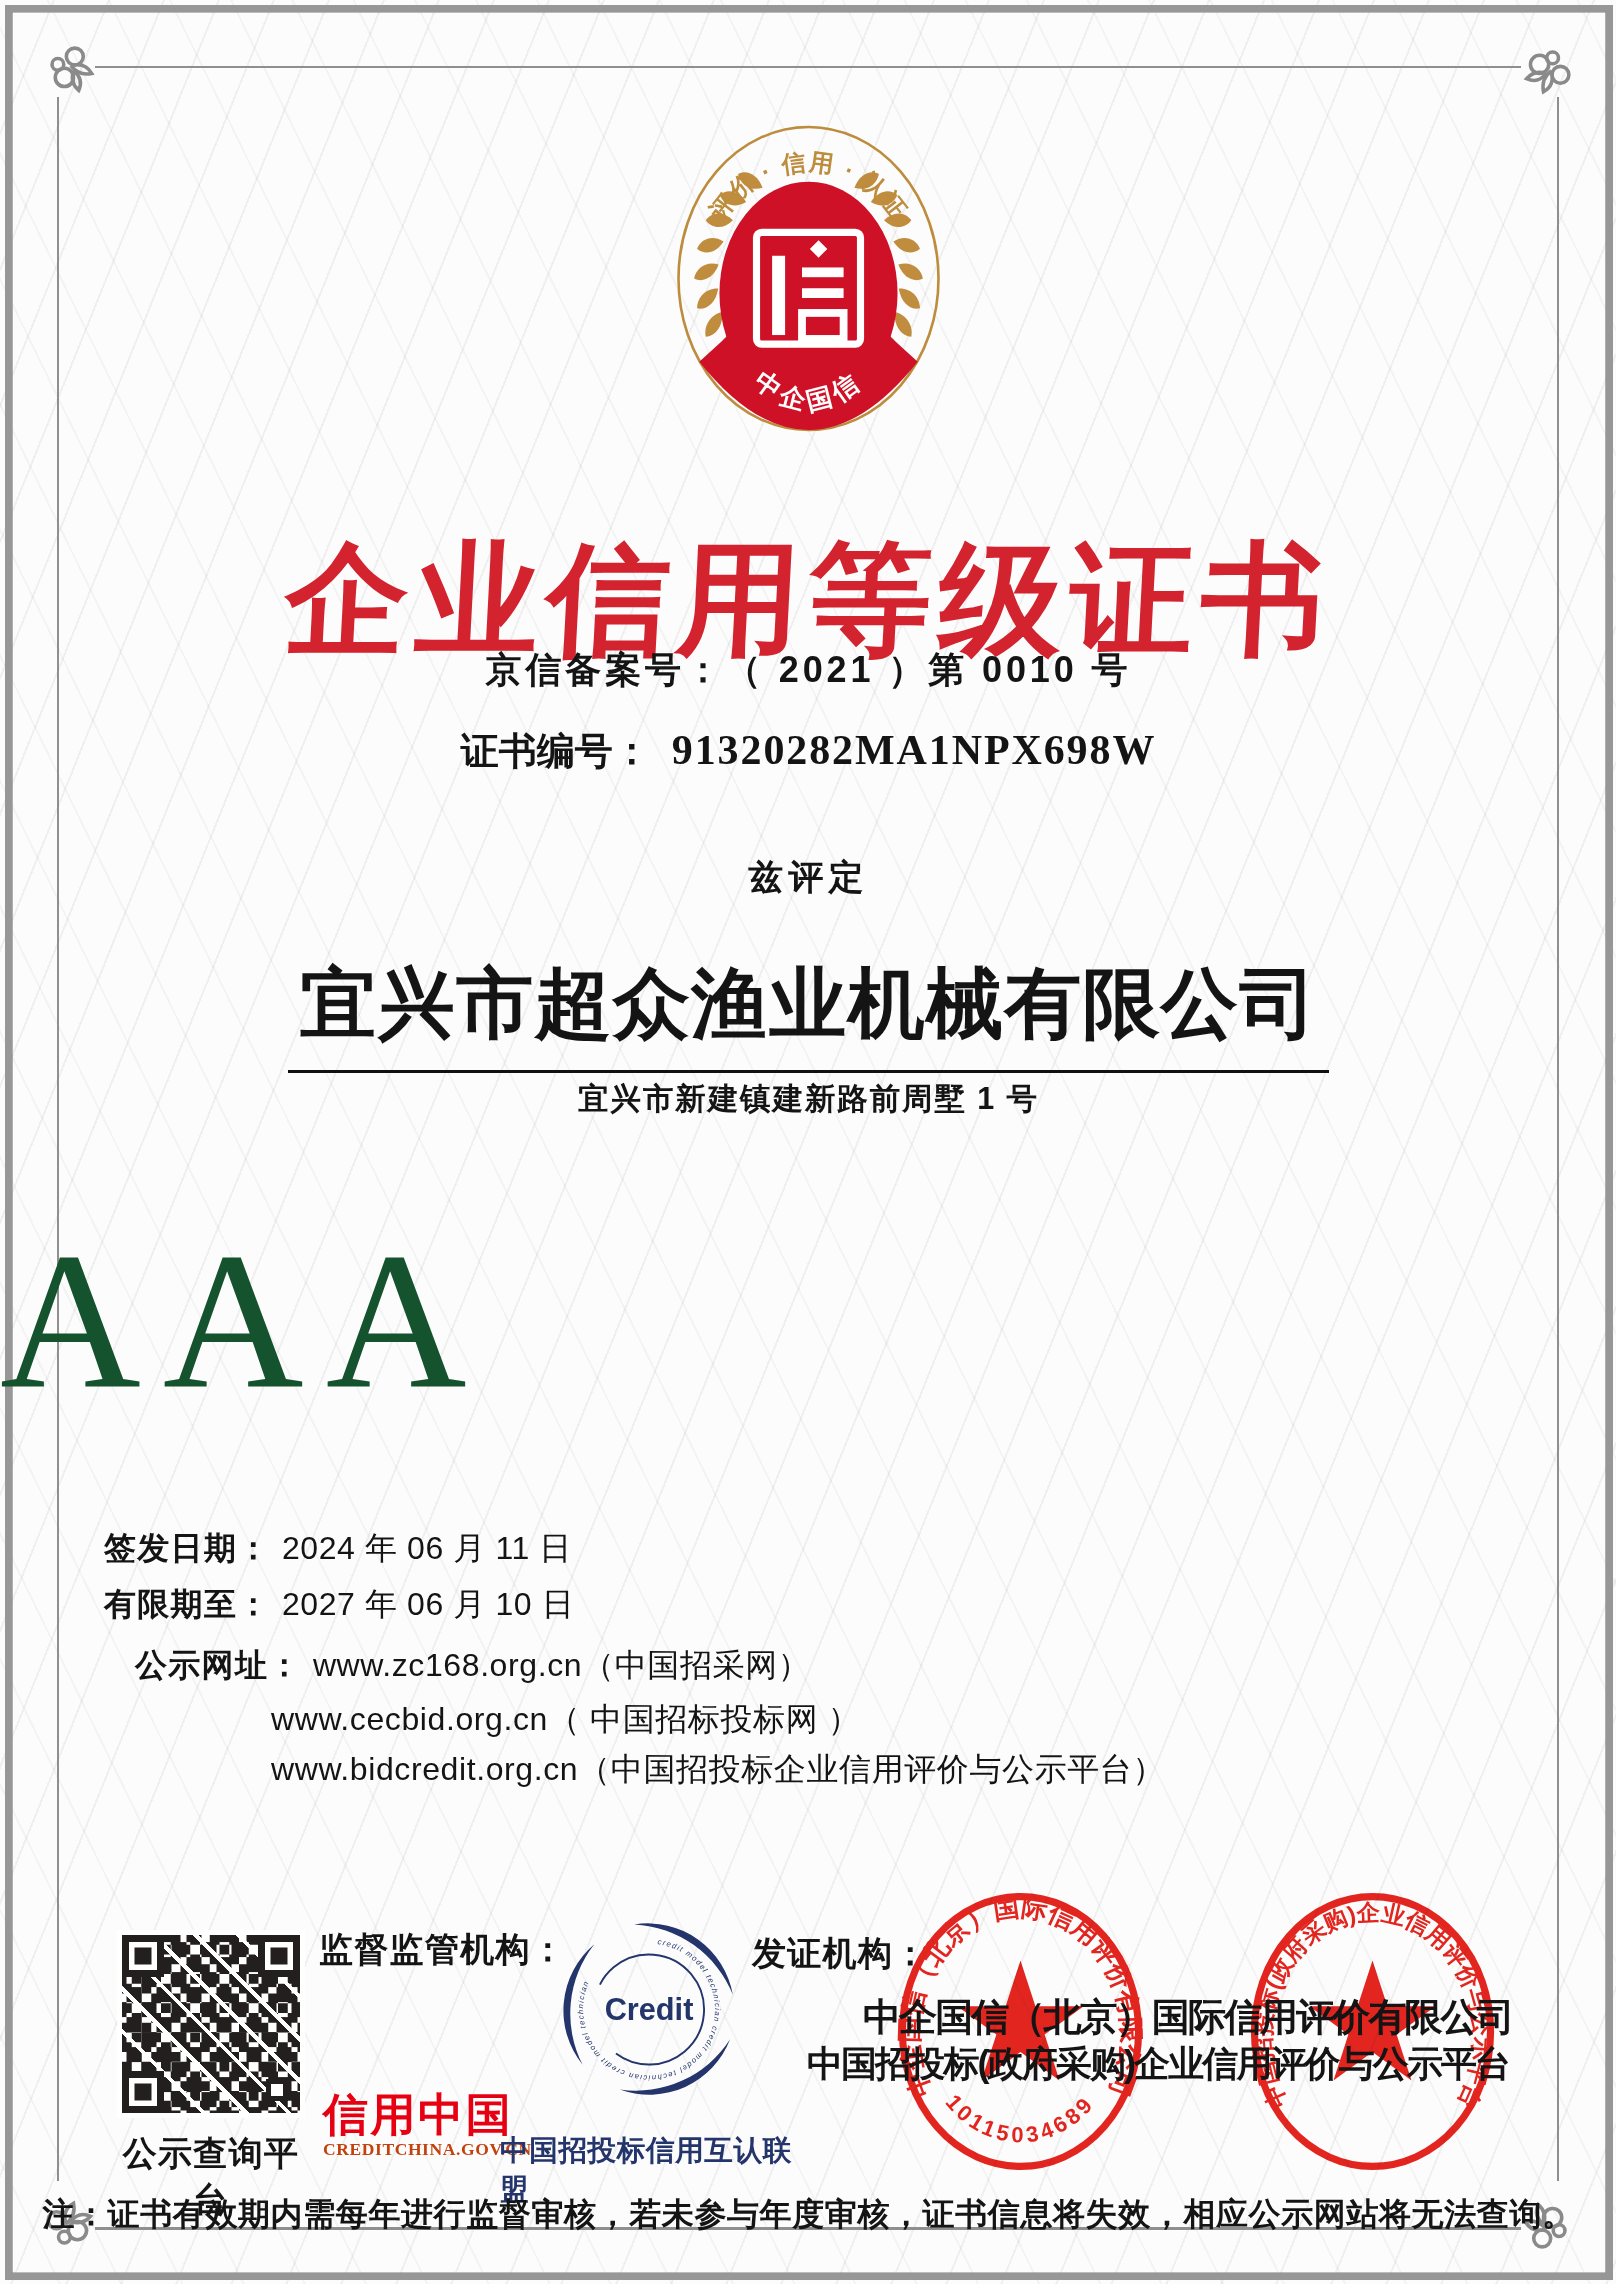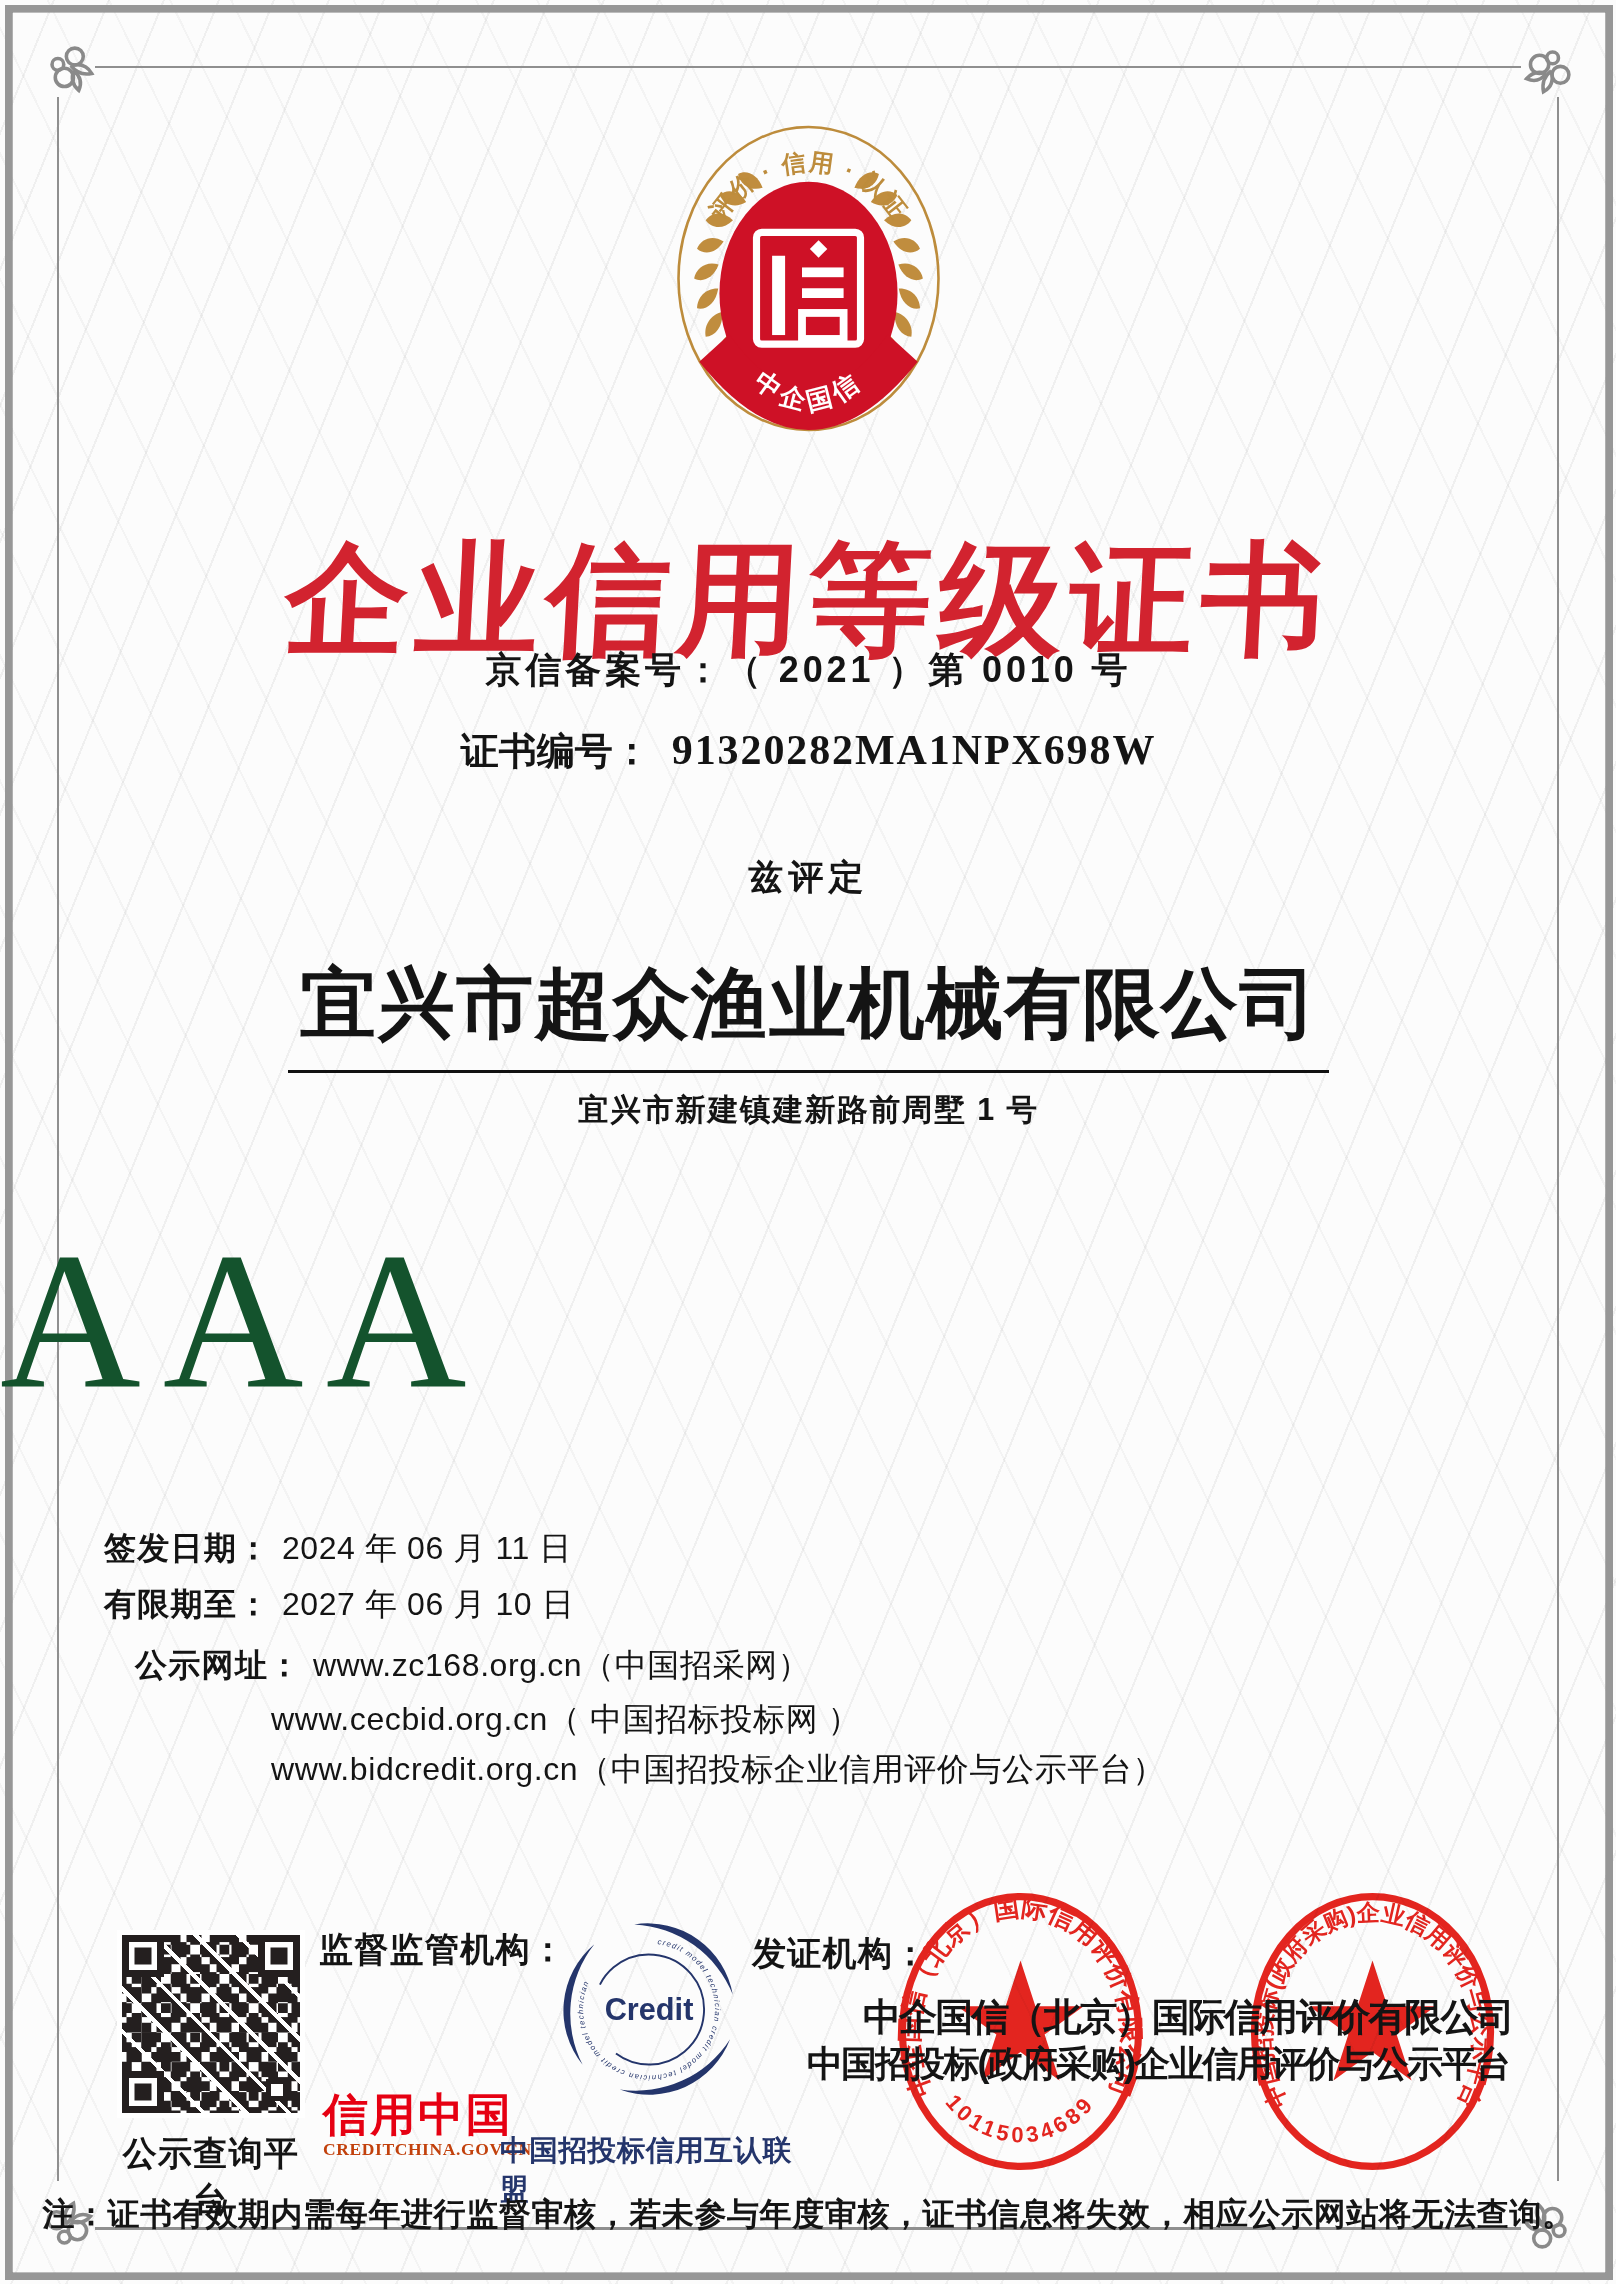--- a/index.html
+++ b/index.html
@@ -31,21 +31,21 @@
   }
   .filing-line{left:0;right:0;top:646px;text-align:center;font-size:36px;font-weight:700;letter-spacing:3.9px;white-space:nowrap;}
   .certno-line{left:0;right:0;top:726px;text-align:center;font-size:38px;font-weight:700;white-space:nowrap;}
   .certno-val{font-family:"Liberation Serif",serif;font-size:42px;font-weight:700;letter-spacing:1.9px;}
   .hereby{left:0;right:0;top:854px;text-align:center;font-size:35px;font-weight:700;letter-spacing:5.2px;}
   .company-wrap{left:0;right:0;top:953px;text-align:center;}
   .company-name{
     display:inline-block;font-size:77px;font-weight:900;letter-spacing:1.3px;white-space:nowrap;
     padding:0 11.7px 13px 11.7px;border-bottom:3.2px solid #111;text-align:center;
   }
-  .company-addr{left:0;right:0;top:1079px;text-align:center;font-size:30.5px;font-weight:700;letter-spacing:1.9px;margin-top:11px;}
+  .company-addr{left:0;right:0;top:1079px;text-align:center;font-size:30.5px;font-weight:700;letter-spacing:1.9px;}
   .rating{
     left:0;right:0;top:1209px;text-align:left;
     font-family:"Liberation Serif",serif;font-size:195px;font-weight:400;
     letter-spacing:22px;color:#14532d;white-space:nowrap;
   }
 
   
   .drow{position:absolute;left:104px;font-size:32px;white-space:nowrap;}
   .dlabel{display:inline-block;width:169px;font-weight:700;letter-spacing:1.3px;}
   .dval{font-weight:400;letter-spacing:0.6px;}

